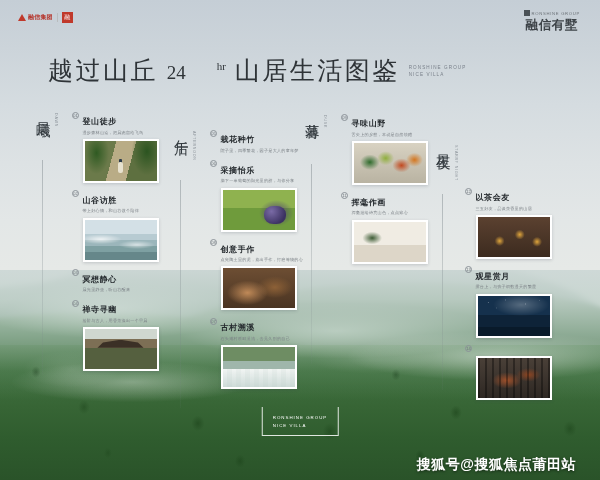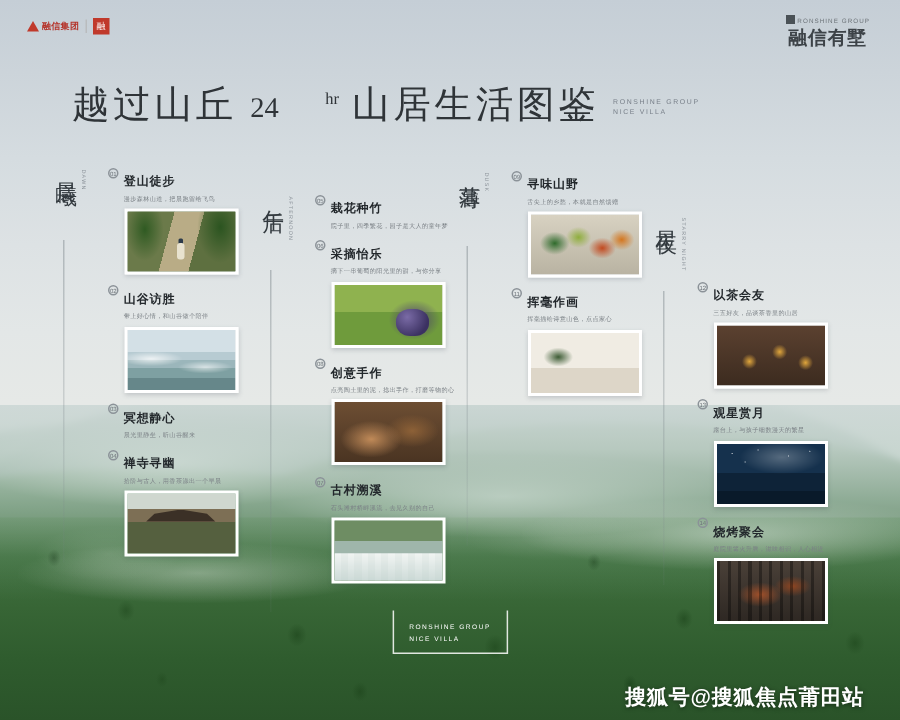--- a/index.html
+++ b/index.html
@@ -590,24 +590,20 @@
             </span>
           </div>
           <div class="thumb">
             <div class="scene sc-night"></div>
           </div>
         </div>
 
         <div class="item">
           <div class="item-head">
             <span class="bullet">14</span>
-            <span class="item-txt">
-              <span class="item-title">烧烤聚会</span>
-              <span class="item-desc" style="display:block">庭院里篝火升腾，滋味相识，人心相近</span>
-            </span>
           </div>
           <div class="thumb">
             <div class="scene sc-bbq"></div>
           </div>
         </div>
 
       </div>
     </div>
 
   </div>

